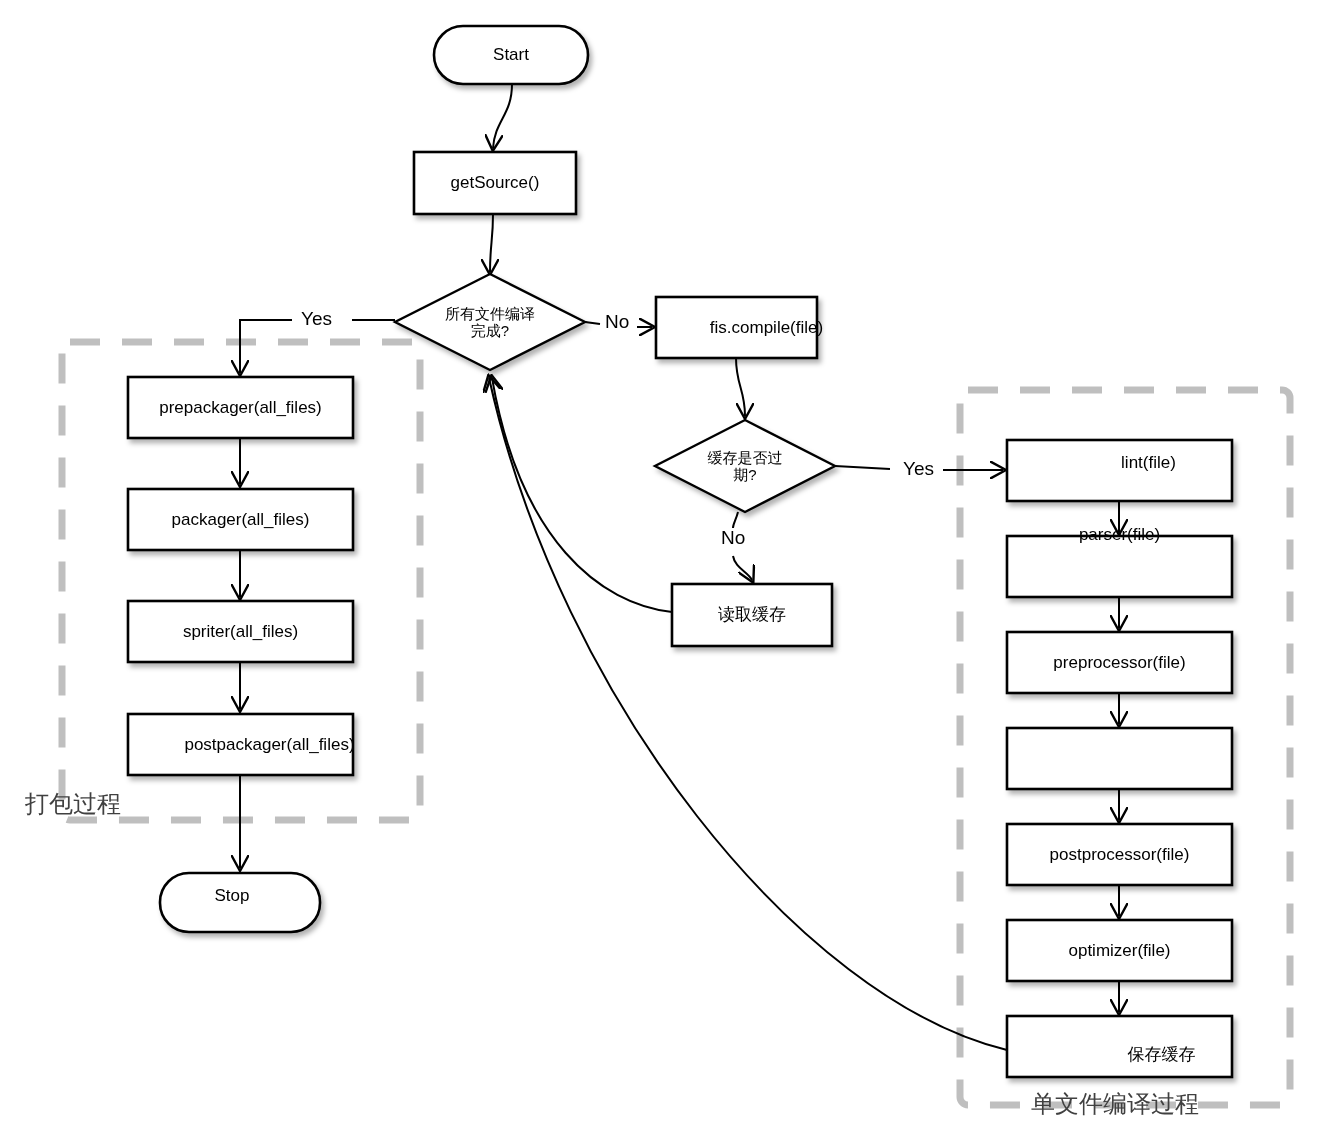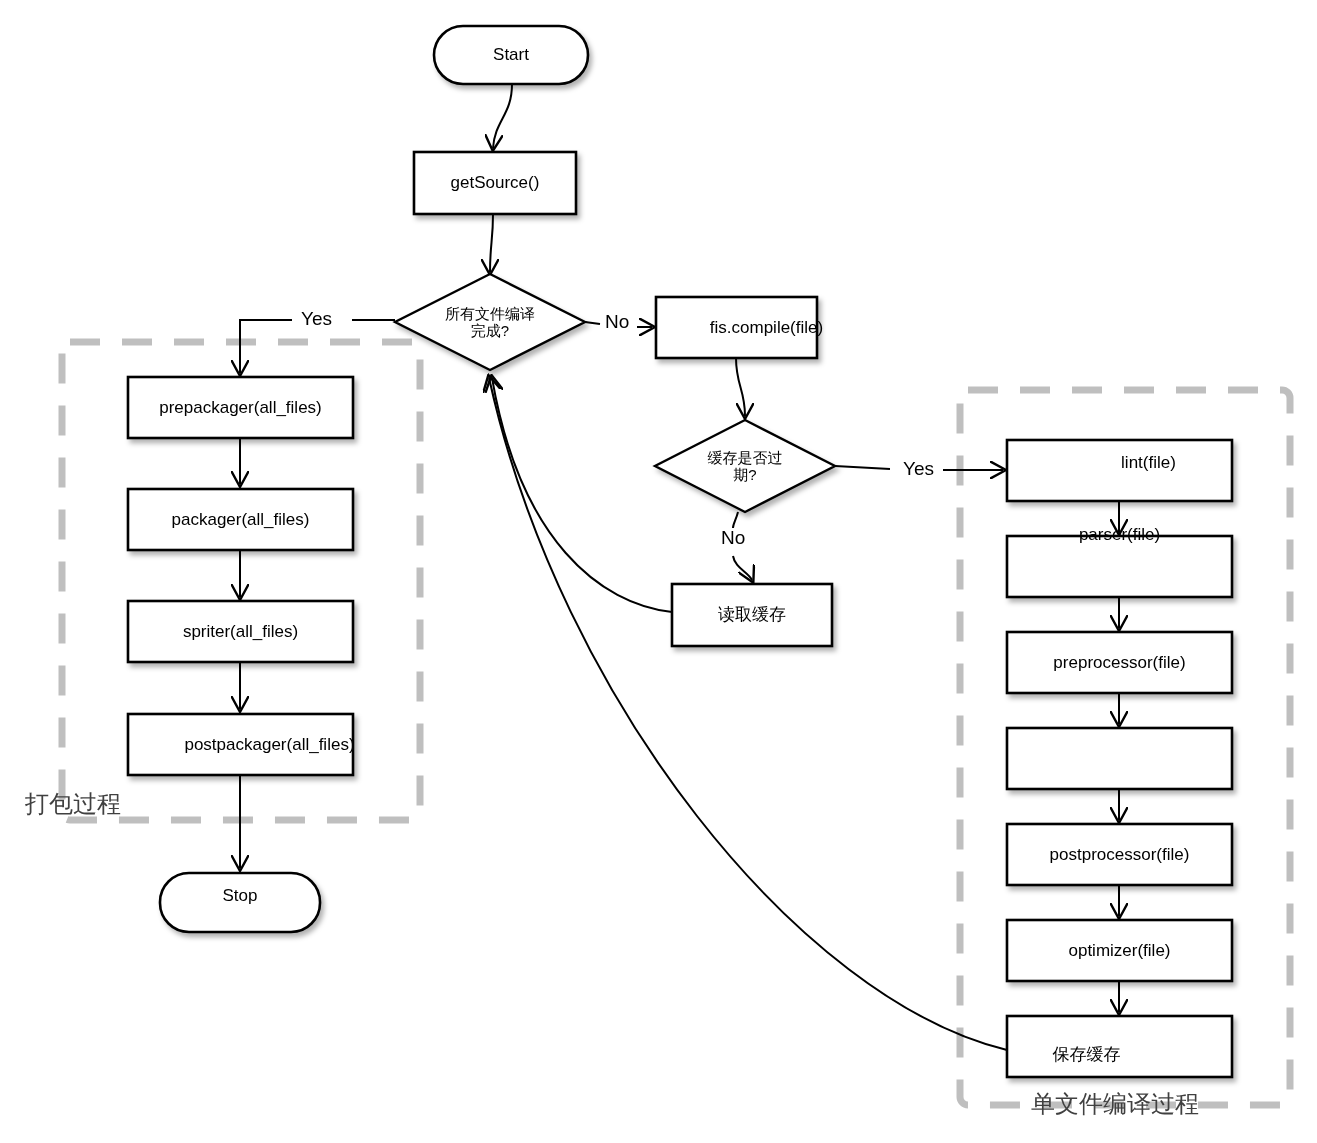--- a/index.html
+++ b/index.html
@@ -159,34 +159,34 @@
   <div class="node-label" style="left:672px; top:584px; width:160px; height:62px;">读取缓存</div>
 
   <div class="node-label" style="left:128px; top:377px; width:225px; height:61px;">prepackager(all_files)</div>
 
   <div class="node-label" style="left:128px; top:489px; width:225px; height:61px;">packager(all_files)</div>
 
   <div class="node-label" style="left:128px; top:601px; width:225px; height:61px;">spriter(all_files)</div>
 
   <div class="node-label" style="left:128px; top:714px; width:225px; height:61px;margin-left:29px;">postpackager(all_files)</div>
 
-  <div class="node-label" style="left:160px; top:873px; width:160px; height:46px;">Stop</div>
+  <div class="node-label" style="left:152px; top:873px; width:160px; height:46px;">Stop</div>
 
   <div class="node-label" style="left:1036px; top:440px; width:225px; height:45px;">lint(file)</div>
 
   <div class="node-label" style="left:1007px; top:504px; width:225px; height:61px;">parser(file)</div>
 
   <div class="node-label" style="left:1007px; top:632px; width:225px; height:61px;">preprocessor(file)</div>
 
 
   <div class="node-label" style="left:1007px; top:824px; width:225px; height:61px;">postprocessor(file)</div>
 
   <div class="node-label" style="left:1007px; top:920px; width:225px; height:61px;">optimizer(file)</div>
 
-  <div class="node-label" style="left:974px; top:1016px; width:225px; height:78px;">保存缓存</div>
+  <div class="node-label" style="left:1049px; top:1016px; width:225px; height:78px;">保存缓存</div>
 
   <div class="edge-label" style="left:301px; top:308px;">Yes</div>
 
   <div class="edge-label" style="left:605px; top:311px;">No</div>
 
   <div class="edge-label" style="left:903px; top:458px;">Yes</div>
 
   <div class="edge-label" style="left:721px; top:527px;">No</div>
 
   <div class="group-label" style="left:25px; top:788px;">打包过程</div>

